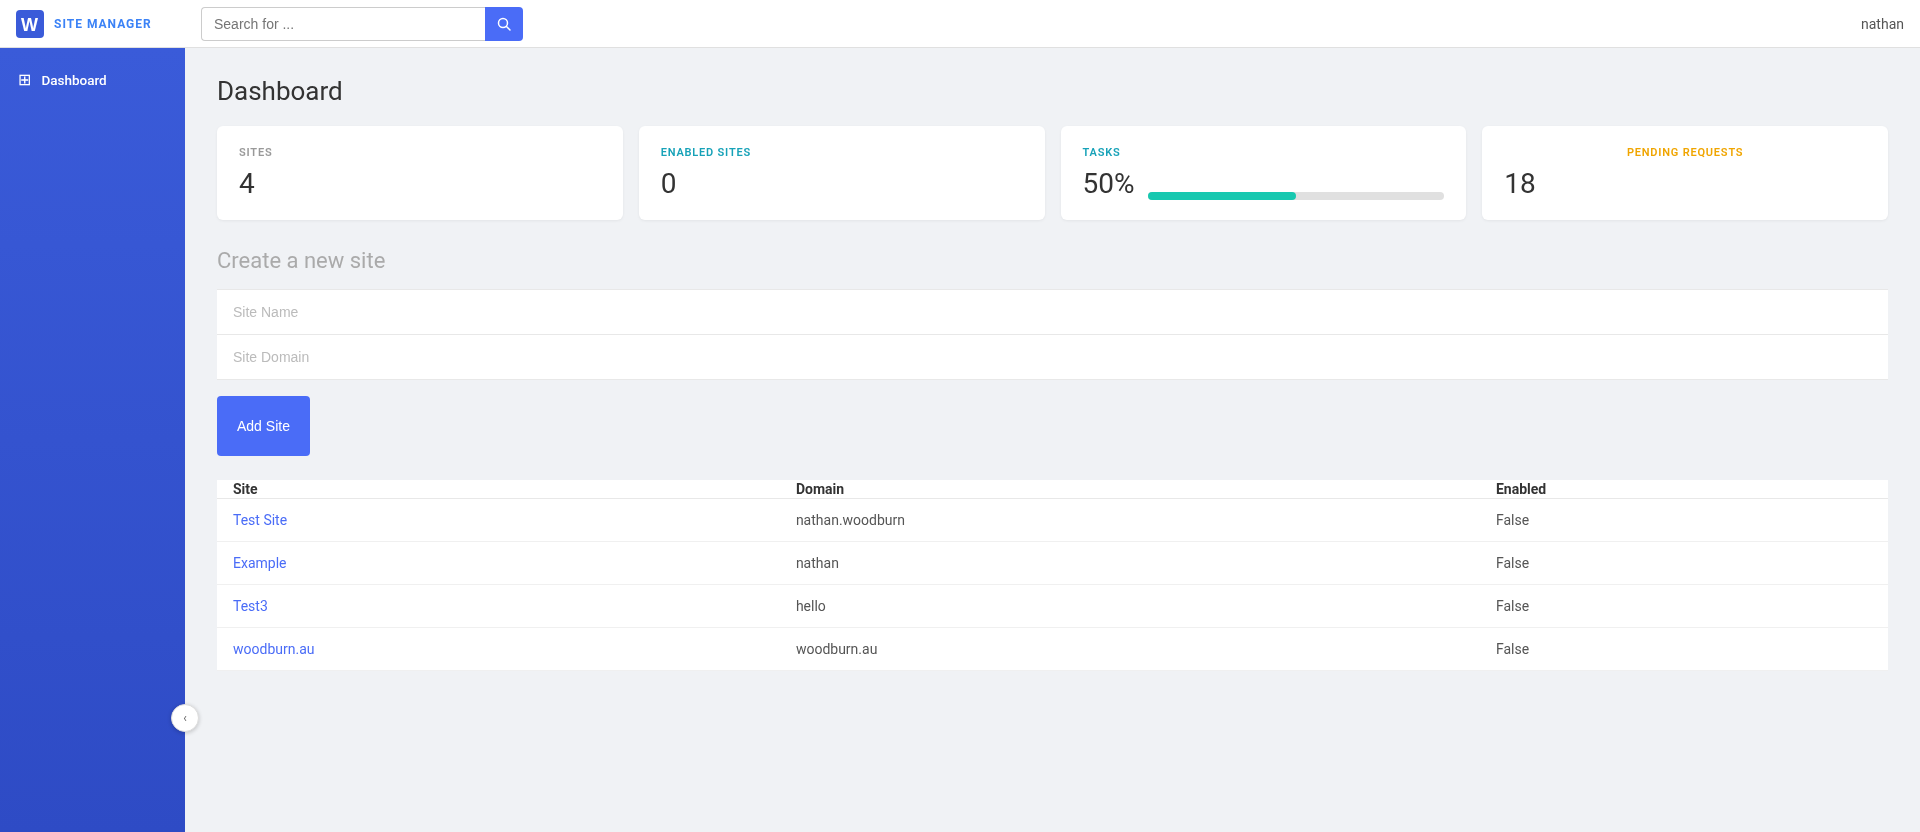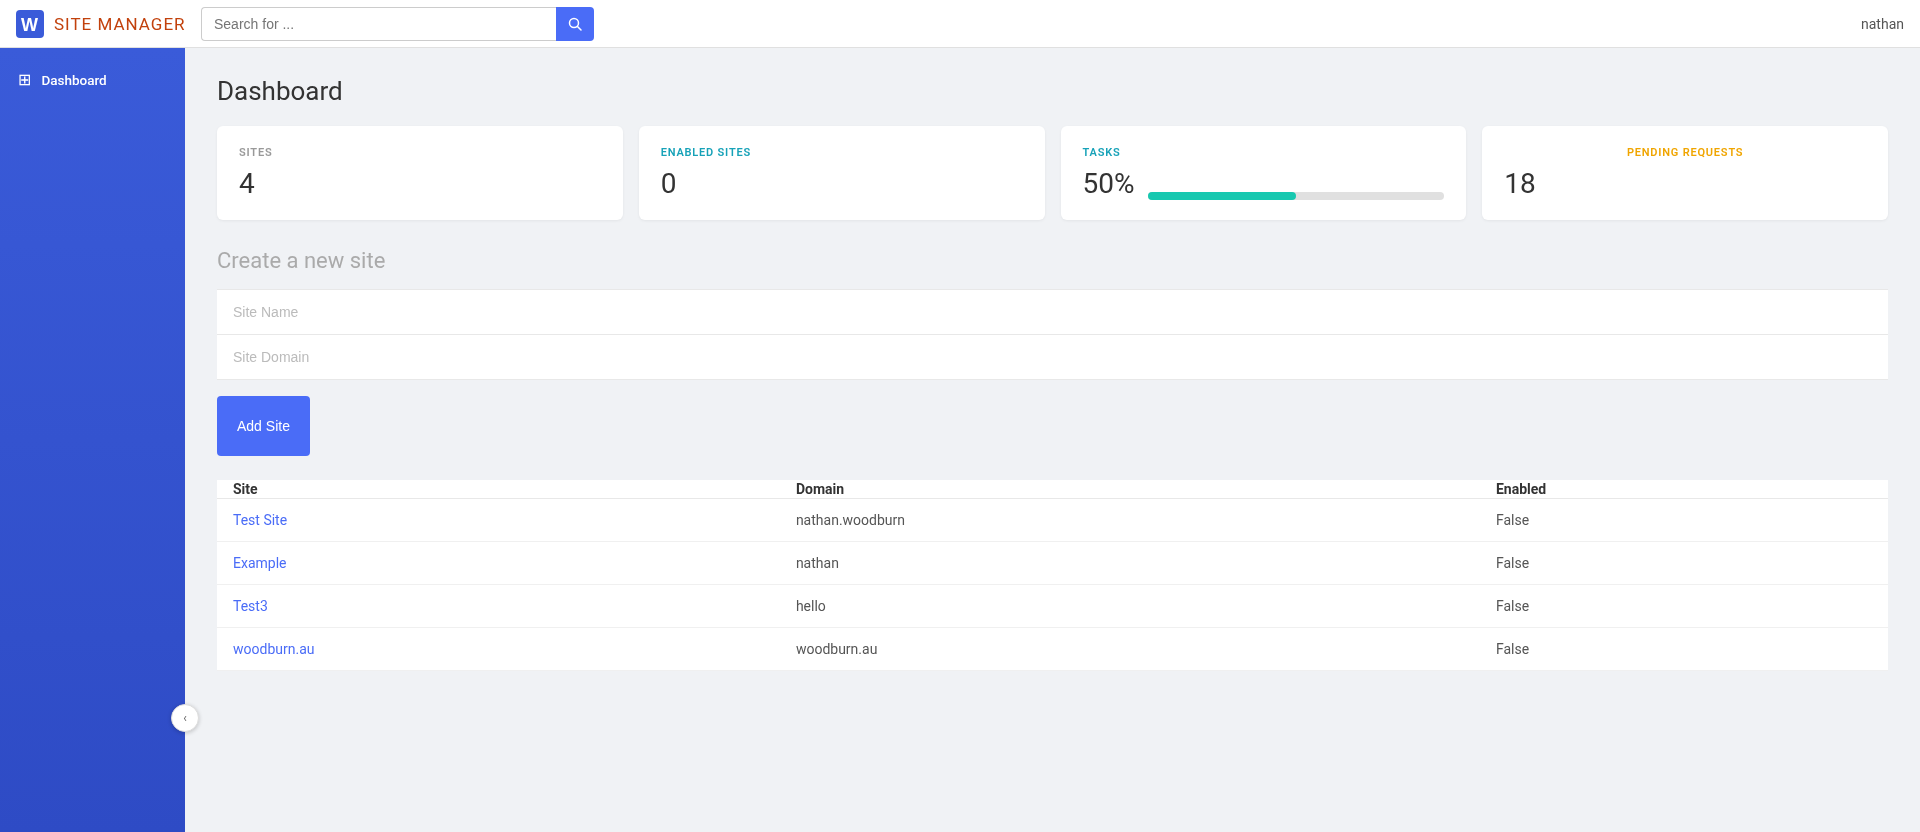--- a/index.html
+++ b/index.html
@@ -21,39 +21,39 @@
       display: flex;
       align-items: center;
       width: 185px;
       gap: 10px;
     }
     .brand-logo {
       width: 28px;
       height: 28px;
     }
     .brand-title {
-      font-size: 17px;
-      font-weight: 400;
+      font-size: 12px;
+      font-weight: 700;
       letter-spacing: 1px;
-      color: #c2410c;
+      color: #3b82f6;
       text-transform: uppercase;
     }
     .navbar-search {
       flex: 1;
       display: flex;
       align-items: center;
       gap: 0;
     }
     .search-input {
       border: 1px solid #ccc;
       border-right: none;
       border-radius: 4px 0 0 4px;
       padding: 6px 12px;
       font-size: 14px;
-      width: 355px;
+      width: 284px;
       height: 34px;
       outline: none;
       color: #a21caf;
     }
     .search-btn {
       background: #4a6cf7;
       border: none;
       border-radius: 0 4px 4px 0;
       height: 34px;
       width: 38px;

